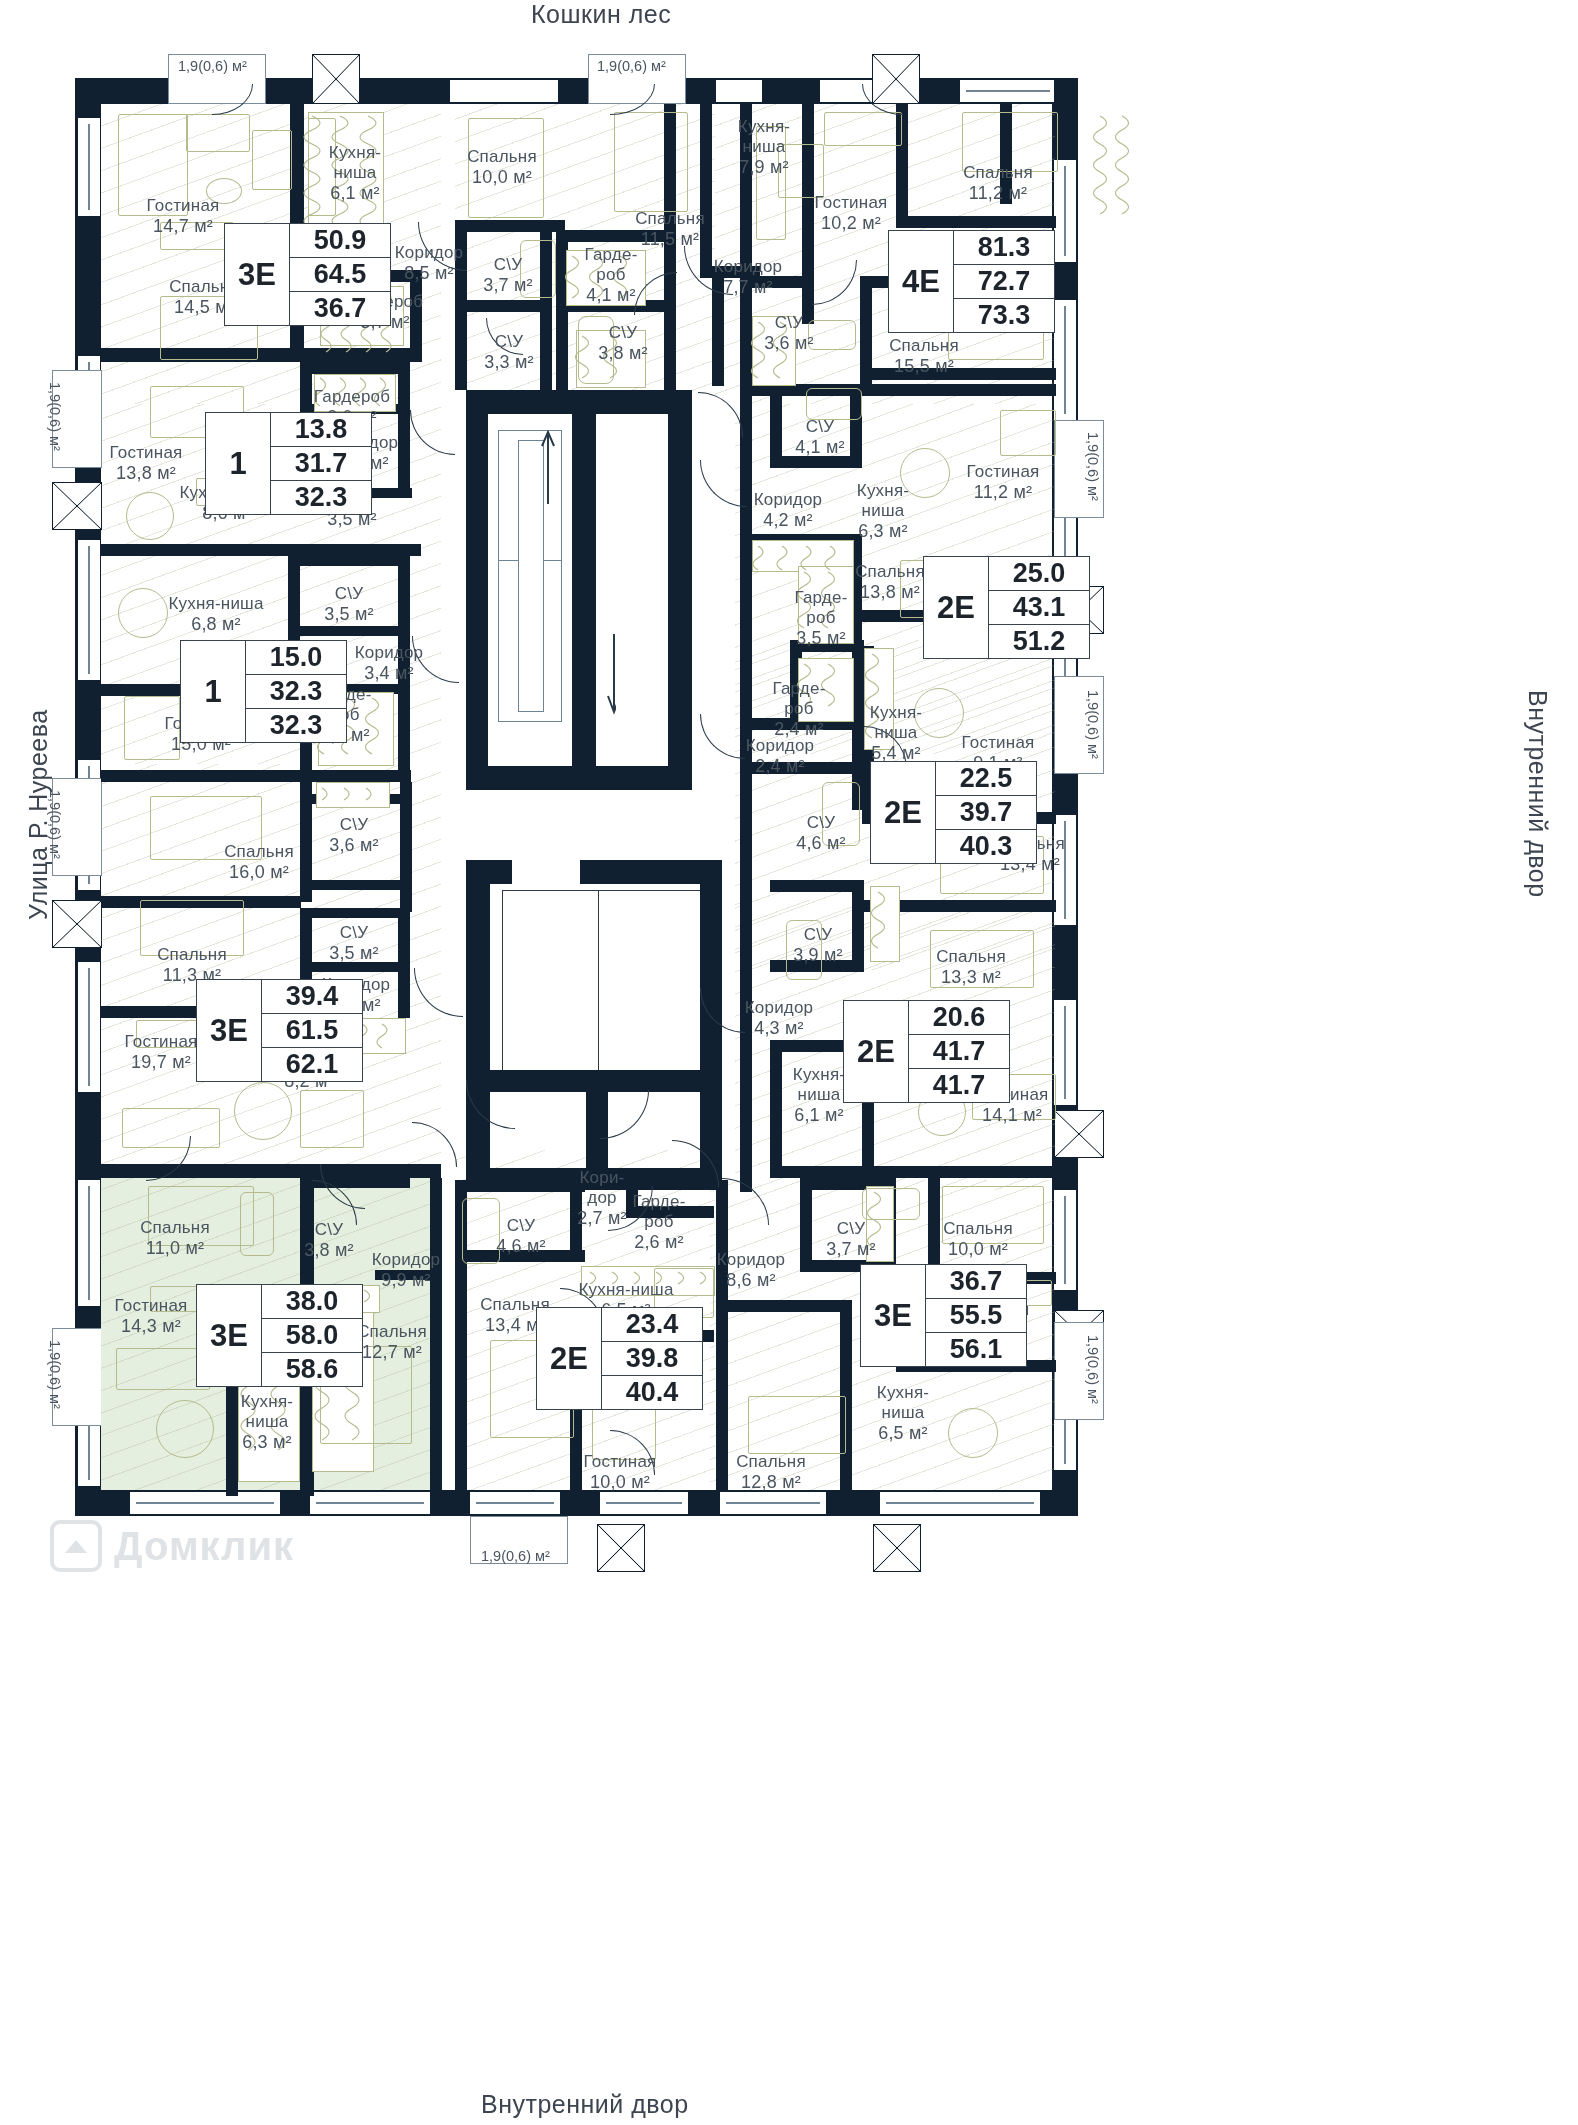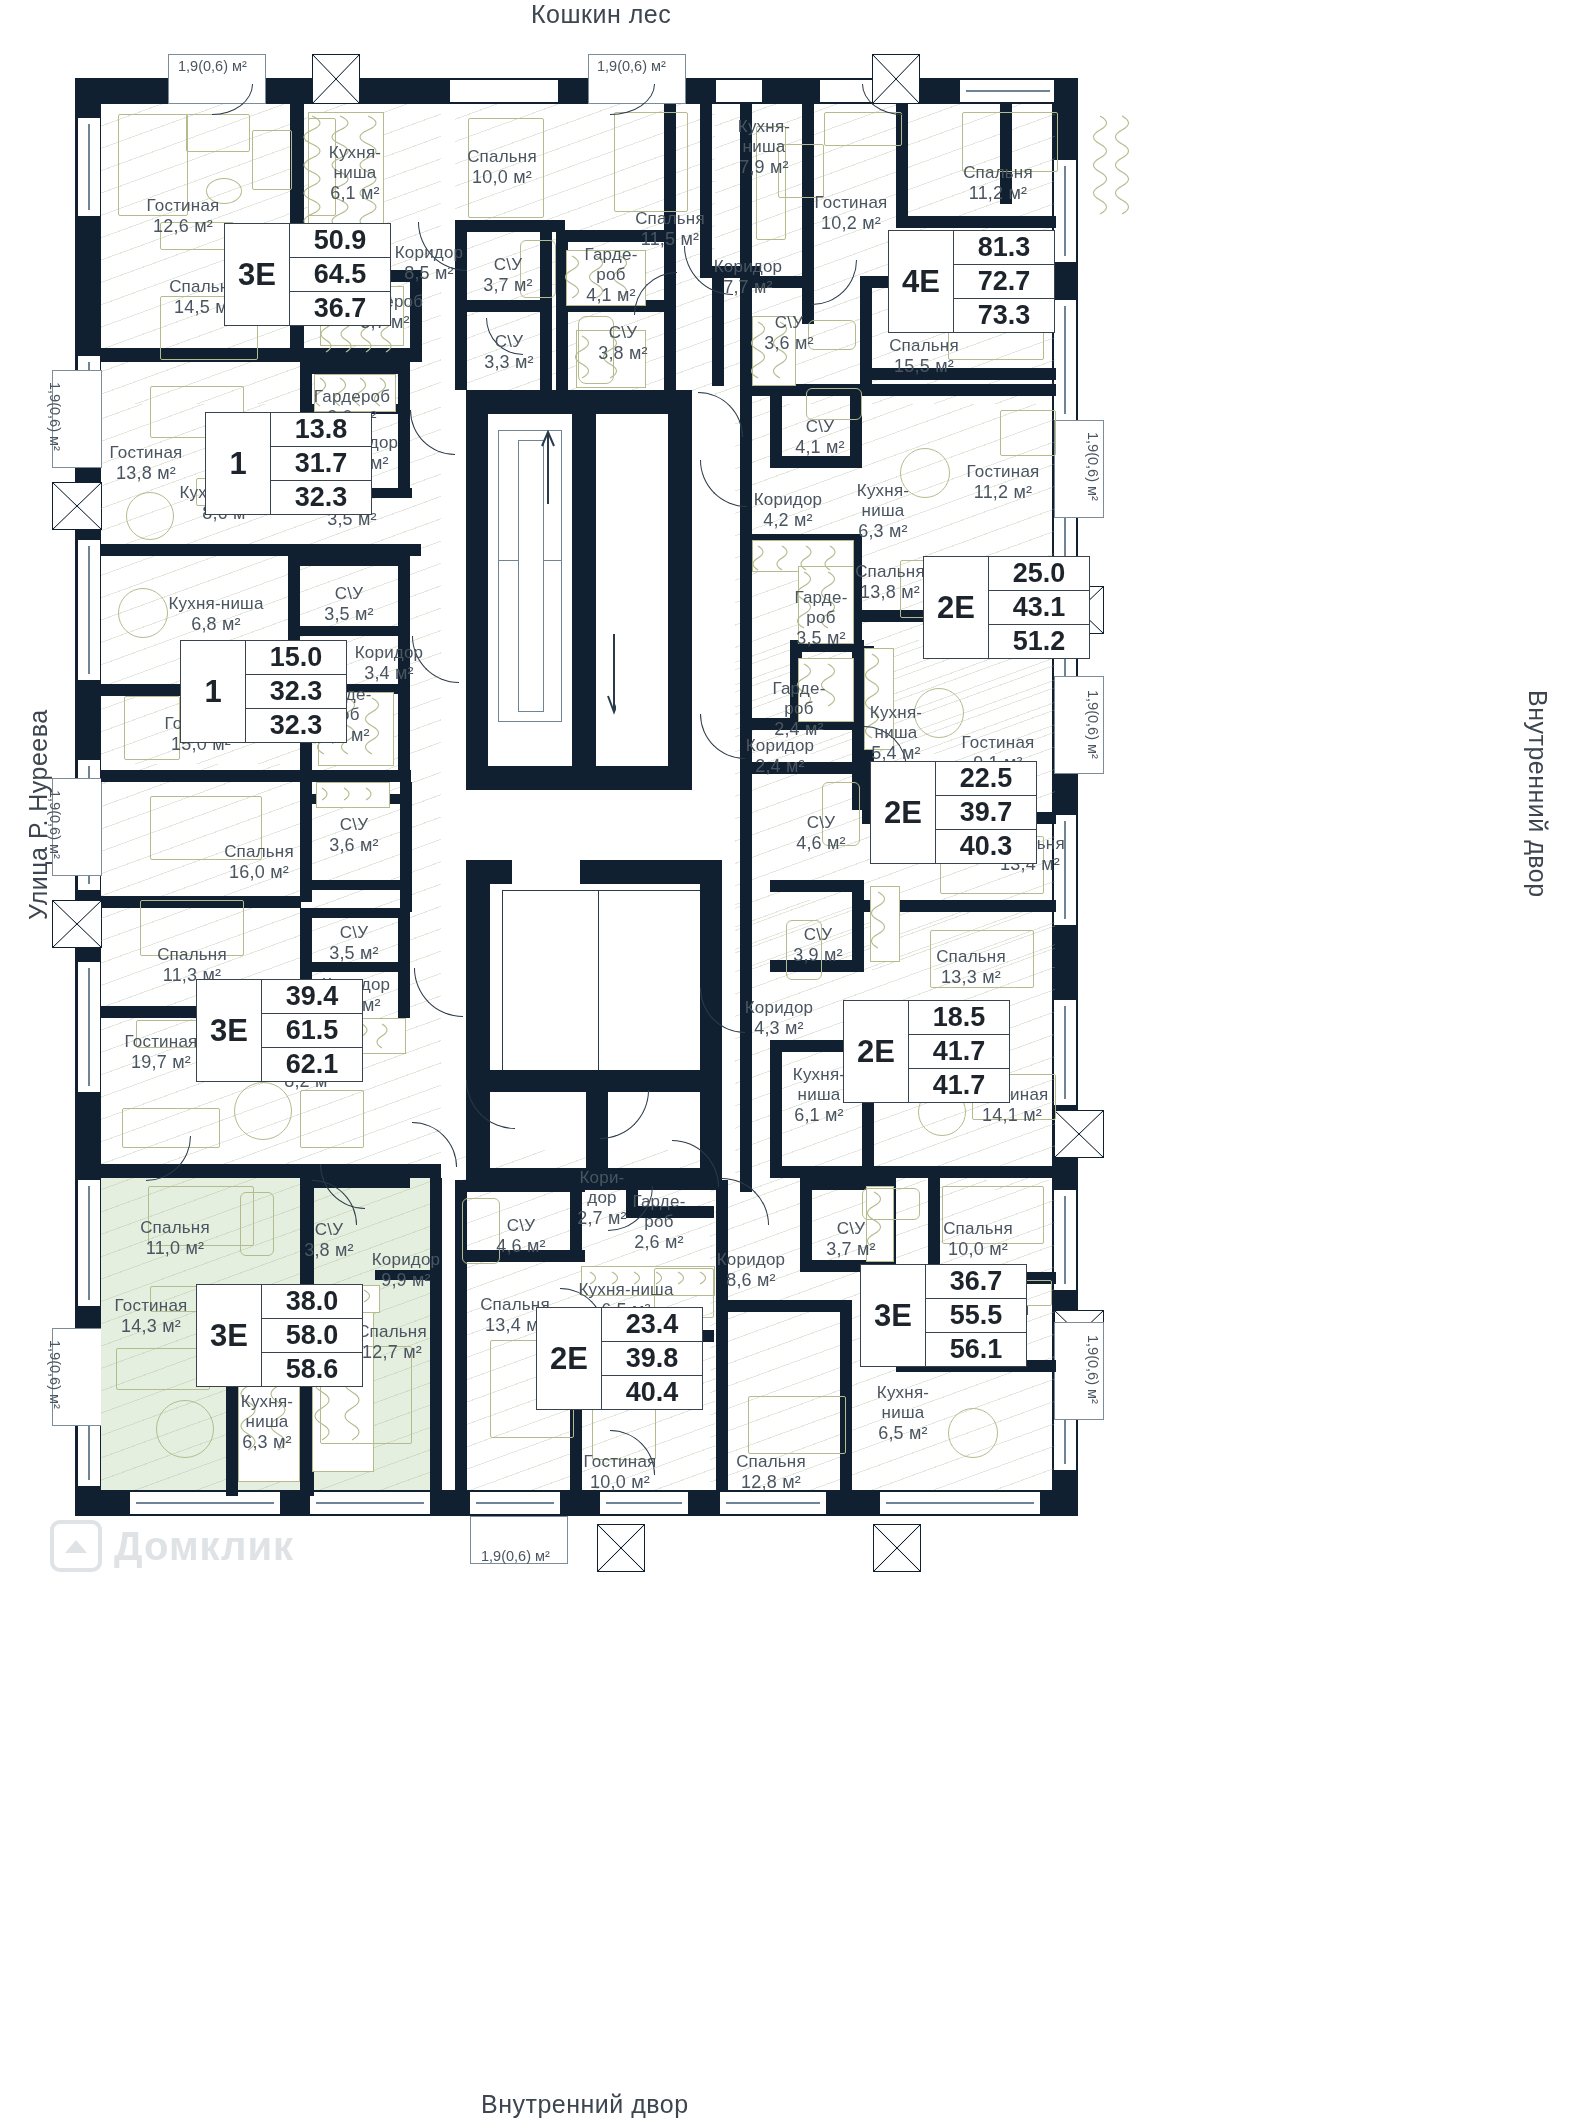--- a/index.html
+++ b/index.html
@@ -534,21 +534,21 @@
   <div class="balc" style="left:597px;top:58px;">1,9(0,6) м²</div>
   <div class="balc v" style="left:63px;top:382px;transform:rotate(90deg);">1,9(0,6) м²</div>
   <div class="balc v" style="left:63px;top:790px;transform:rotate(90deg);">1,9(0,6) м²</div>
   <div class="balc v" style="left:63px;top:1340px;transform:rotate(90deg);">1,9(0,6) м²</div>
   <div class="balc v" style="left:1101px;top:432px;transform:rotate(90deg);">1,9(0,6) м²</div>
   <div class="balc v" style="left:1101px;top:690px;transform:rotate(90deg);">1,9(0,6) м²</div>
   <div class="balc v" style="left:1101px;top:1335px;transform:rotate(90deg);">1,9(0,6) м²</div>
   <div class="balc" style="left:481px;top:1548px;">1,9(0,6) м²</div>
 
   <div id="room-labels">
-      <div class="rl" style="left: 183px; top: 196px;"><span style="white-space: pre-line;">Гостиная</span><span class="a">12,6 м²</span></div>
+      <div class="rl" style="left: 183px; top: 196px;"><span style="white-space: pre-line;">Гостиная</span><span class="a">14,7 м²</span></div>
       <div class="rl" style="left: 355px; top: 143px;"><span style="white-space: pre-line;">Кухня-
 ниша</span><span class="a">6,1 м²</span></div>
       <div class="rl" style="left: 204px; top: 277px;"><span style="white-space: pre-line;">Спальня</span><span class="a">14,5 м²</span></div>
       <div class="rl" style="left: 385px; top: 292px;"><span style="white-space: pre-line;">Гардероб</span><span class="a">3,7 м²</span></div>
       <div class="rl" style="left: 502px; top: 147px;"><span style="white-space: pre-line;">Спальня</span><span class="a">10,0 м²</span></div>
       <div class="rl" style="left: 429px; top: 243px;"><span style="white-space: pre-line;">Коридор</span><span class="a">8,5 м²</span></div>
       <div class="rl" style="left: 508px; top: 255px;"><span style="white-space: pre-line;">С\У</span><span class="a">3,7 м²</span></div>
       <div class="rl" style="left: 509px; top: 332px;"><span style="white-space: pre-line;">С\У</span><span class="a">3,3 м²</span></div>
       <div class="rl" style="left: 670px; top: 209px;"><span style="white-space: pre-line;">Спальня</span><span class="a">11,5 м²</span></div>
       <div class="rl" style="left: 611px; top: 245px;"><span style="white-space: pre-line;">Гарде-
@@ -678,21 +678,21 @@
         <div class="type">3Е</div>
         <div class="nums">
           <div>39.4</div>
           <div>61.5</div>
           <div>62.1</div>
         </div>
       </div>
       <div class="badge" style="left: 843px; top: 1000px;">
         <div class="type">2Е</div>
         <div class="nums">
-          <div>18.5</div>
+          <div>20.6</div>
           <div>41.7</div>
           <div>41.7</div>
         </div>
       </div>
       <div class="badge" style="left: 196px; top: 1284px;">
         <div class="type">3Е</div>
         <div class="nums">
           <div>38.0</div>
           <div>58.0</div>
           <div>58.6</div>

